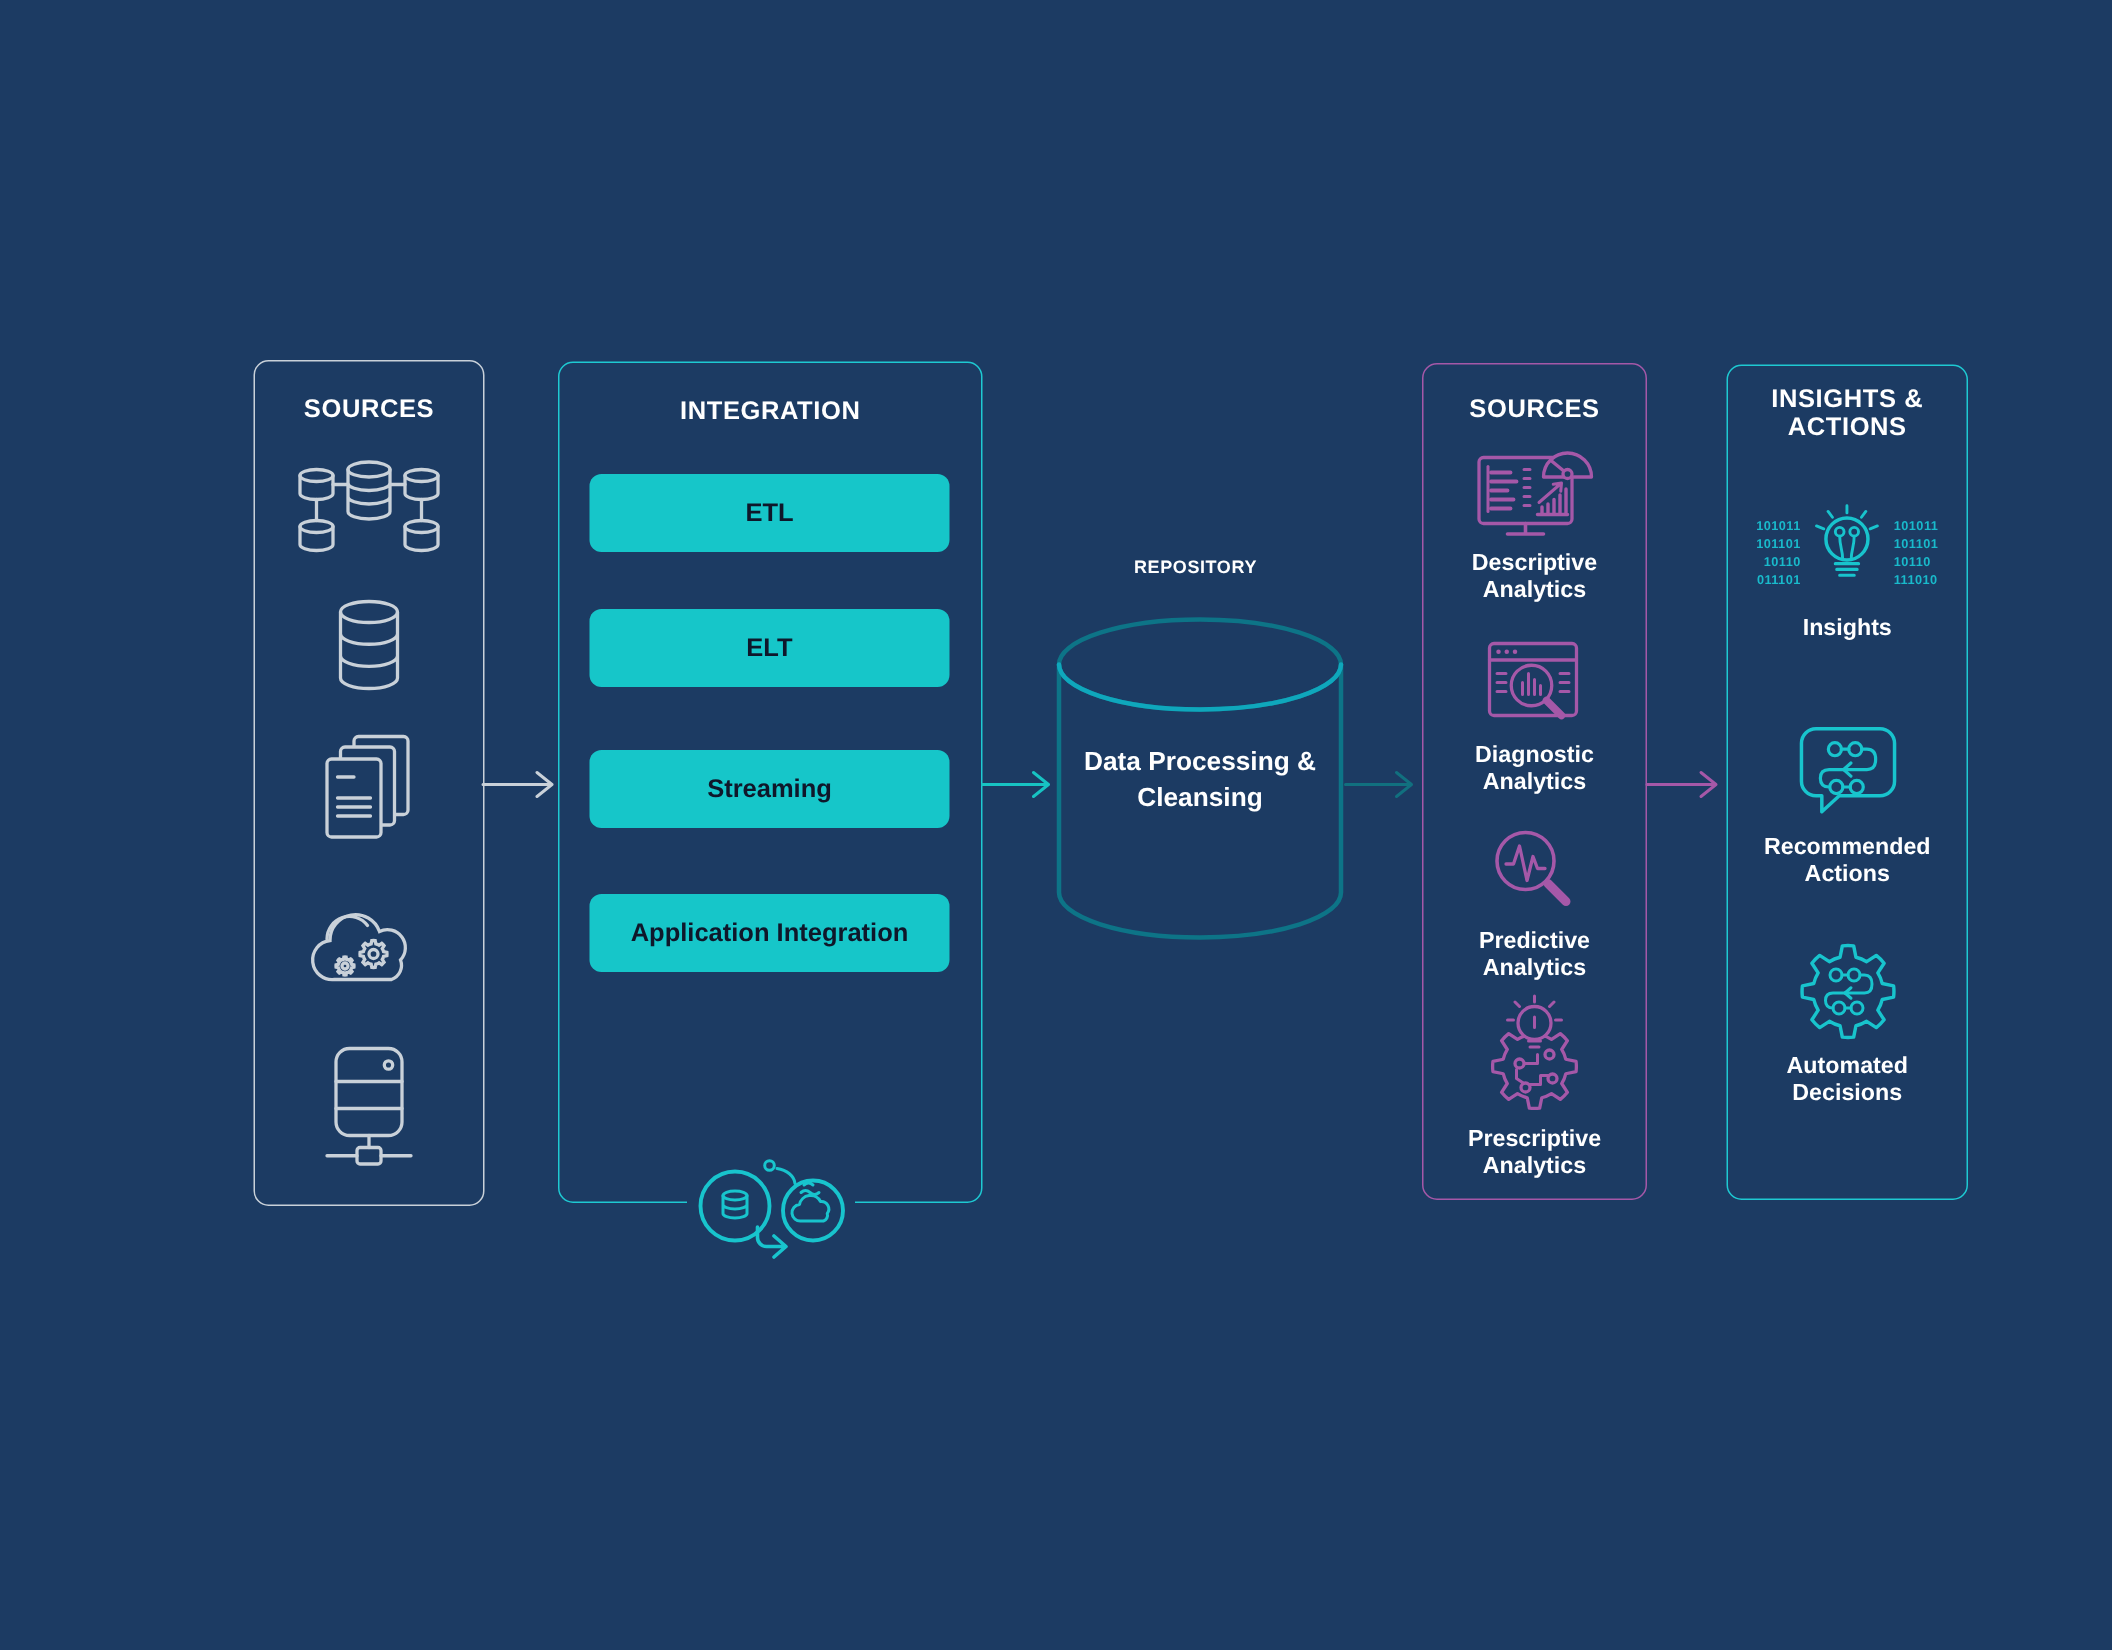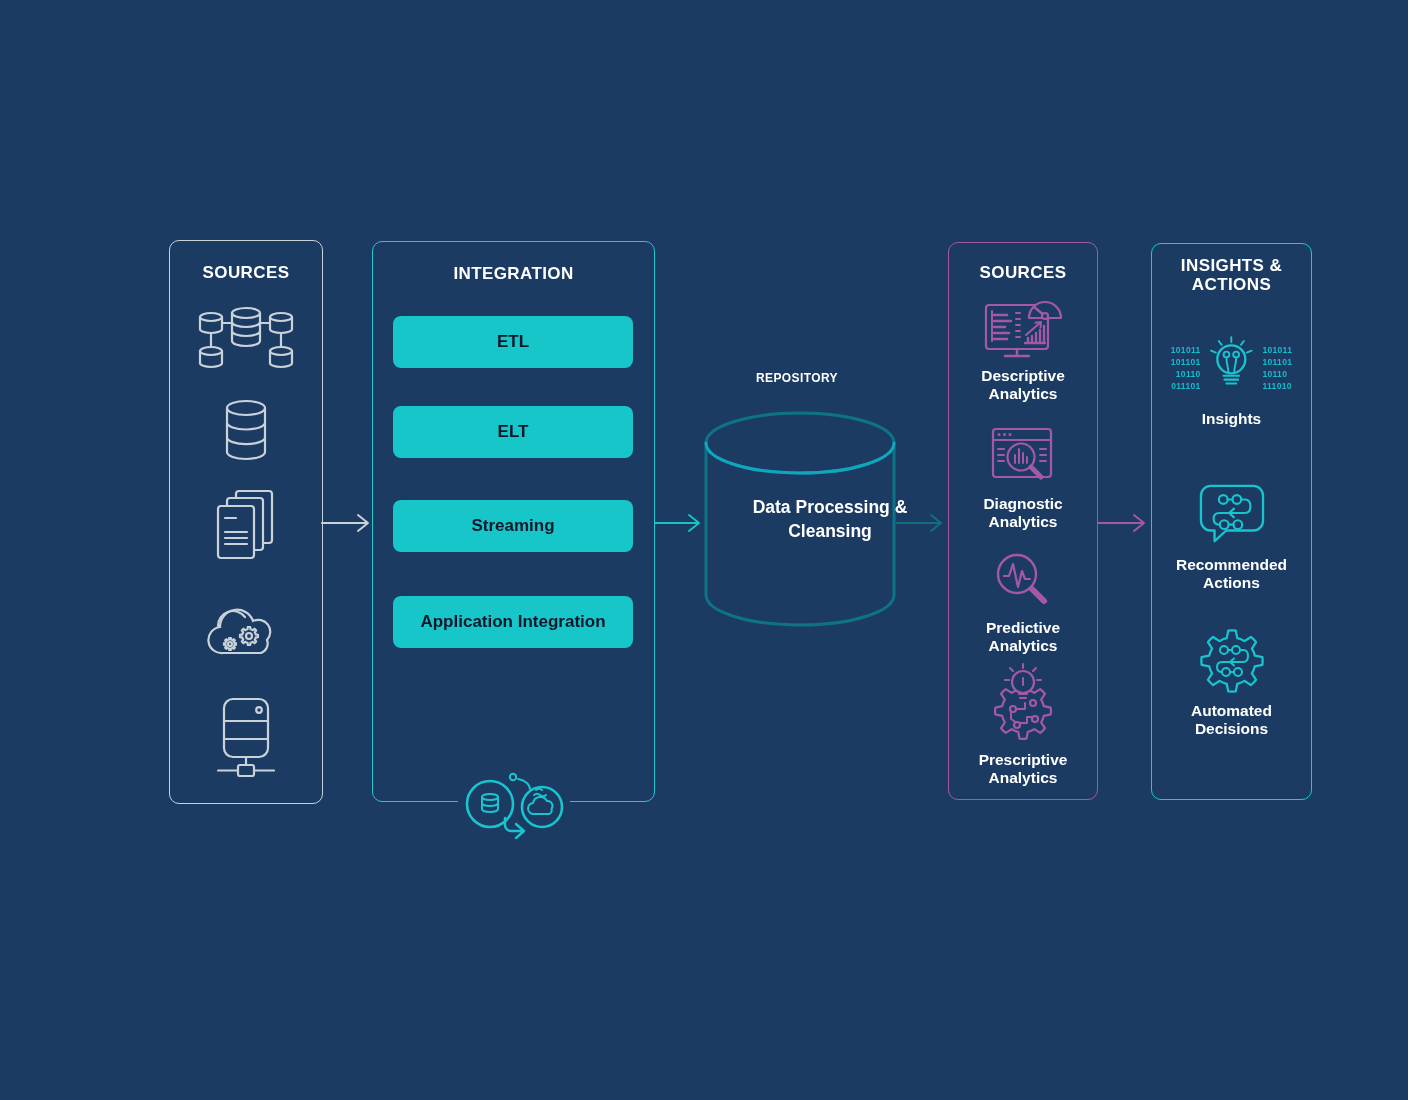--- a/index.html
+++ b/index.html
@@ -9,21 +9,21 @@
   .panel-title{position:absolute;left:0;width:100%;text-align:center;color:#FFFFFF;
                font-weight:700;font-size:17px;letter-spacing:.4px;line-height:1.12;white-space:pre-line;}
   .icon{position:absolute;left:50%;transform:translateX(-50%);}
   .btn{position:absolute;left:20px;width:240px;height:52px;background:#16C6C9;border-radius:8px;
        color:#0f172a;font-weight:700;font-size:17px;display:flex;align-items:center;justify-content:center;}
   .item-label{position:absolute;left:0;width:100%;text-align:center;color:#FFFFFF;font-weight:700;
               font-size:15.5px;line-height:1.18;white-space:pre-line;}
   .arrow{position:absolute;}
   .repo-title{position:absolute;left:672px;top:371px;width:250px;text-align:center;color:#FFFFFF;
               font-weight:700;font-size:12px;letter-spacing:.4px;}
-  .repo-label{position:absolute;left:733px;top:496px;width:194px;text-align:center;color:#FFFFFF;
+  .repo-label{position:absolute;left:703px;top:496px;width:194px;text-align:center;color:#FFFFFF;
               font-weight:700;font-size:17.5px;line-height:1.35;white-space:pre-line;}
   .mig{position:absolute;left:50%;top:522px;transform:translateX(-50%);background:#1C3B63;}
   .insight-composite{position:absolute;left:50%;transform:translateX(-50%);display:flex;
                      align-items:center;gap:2px;}
   .binary{color:#19BACB;font-size:8.5px;font-weight:700;line-height:1.4;letter-spacing:.3px;
           white-space:pre-line;}
   .binary.left{text-align:right;}
   .binary.right{text-align:left;}
   svg{display:block;}
 </style>

